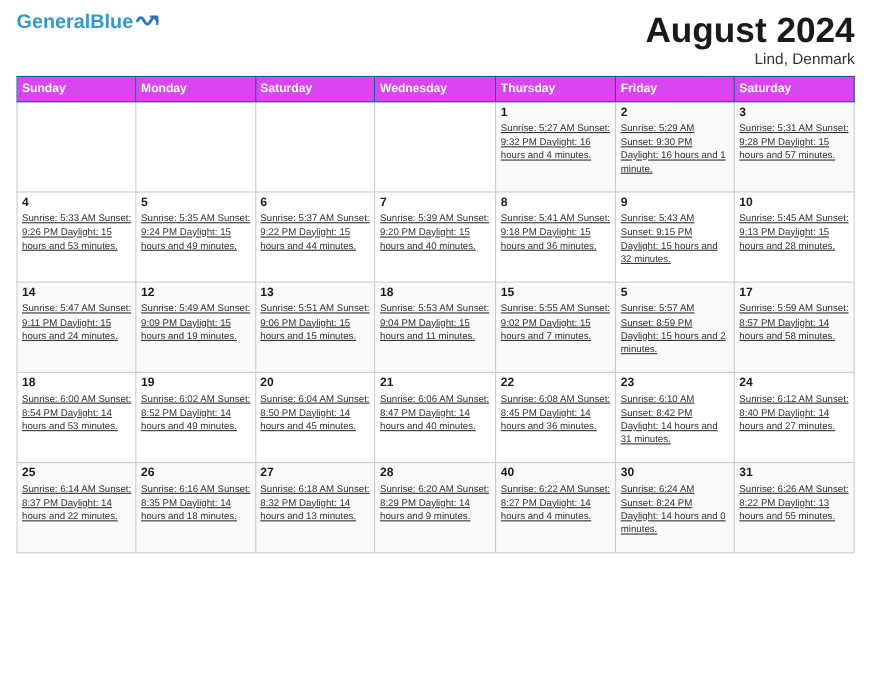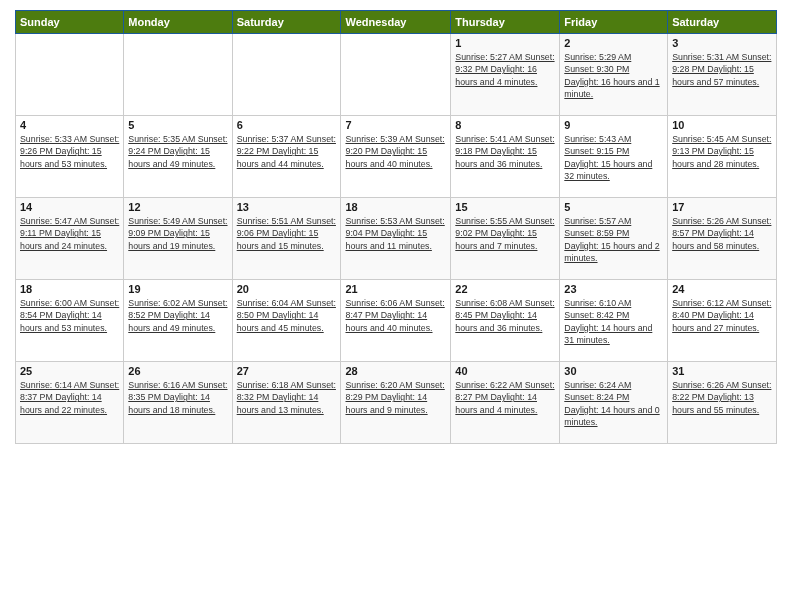--- a/index.html
+++ b/index.html
@@ -46,21 +46,21 @@
     .location {
       font-size: 14px;
       color: #333;
     }
     .calendar {
       width: 100%;
       border-collapse: collapse;
       font-size: 9.5px;
     }
     .calendar thead th {
-      background-color: #4d7c0f;
+      background-color: #d946ef;
       color: #fff;
       padding: 5px 4px;
       text-align: left;
       font-size: 11px;
       font-weight: bold;
       border: 1px solid #1a5a9a;
     }
     .calendar tbody td {
       vertical-align: top;
       border: 1px solid #ccc;
@@ -86,20 +86,39 @@
       text-decoration: underline;
     }
     td.empty {
       background: #fff !important;
     }
   </style>
 </head>
 <body>
 
 <div class="container">
+  <div class="header">
+    <div class="logo">
+      <div>
+        <div style="display:flex;align-items:center;gap:2px;">
+          <span class="logo-text">
+            <span>General</span><span style="color:#3399cc">Blue</span>
+          </span>
+          <svg width="22" height="18" viewBox="0 0 22 18">
+            <path d="M2 9 Q5 3 8 9 Q11 15 14 9 Q17 3 20 9" stroke="#2e75b6" stroke-width="2.5" fill="none" stroke-linecap="round"></path>
+            <path d="M14 5 L20 5 L20 12" stroke="#2e75b6" stroke-width="2" fill="none" stroke-linecap="round" stroke-linejoin="round"></path>
+          </svg>
+        </div>
+      </div>
+    </div>
+    <div class="title-block">
+      <div class="month-year">August 2024</div>
+      <div class="location">Lind, Denmark</div>
+    </div>
+  </div>
 
   <table class="calendar">
     <thead>
       <tr>
         <th>Sunday</th>
         <th>Monday</th>
         <th>Saturday</th>
         <th>Wednesday</th>
         <th>Thursday</th>
         <th>Friday</th>
@@ -223,21 +242,21 @@
           </td>
           <td>
             <span class="day-number">5</span>
             <div class="day-info">Sunrise: 5:57 AM
 Sunset: 8:59 PM
 Daylight: 15 hours
 and 2 minutes.</div>
           </td>
           <td>
             <span class="day-number">17</span>
-            <div class="day-info">Sunrise: 5:26 AM
+            <div class="day-info">Sunrise: 5:59 AM
 Sunset: 8:57 PM
 Daylight: 14 hours
 and 58 minutes.</div>
           </td>
         </tr>
         <tr>
           <td>
             <span class="day-number">18</span>
             <div class="day-info">Sunrise: 6:00 AM
 Sunset: 8:54 PM

